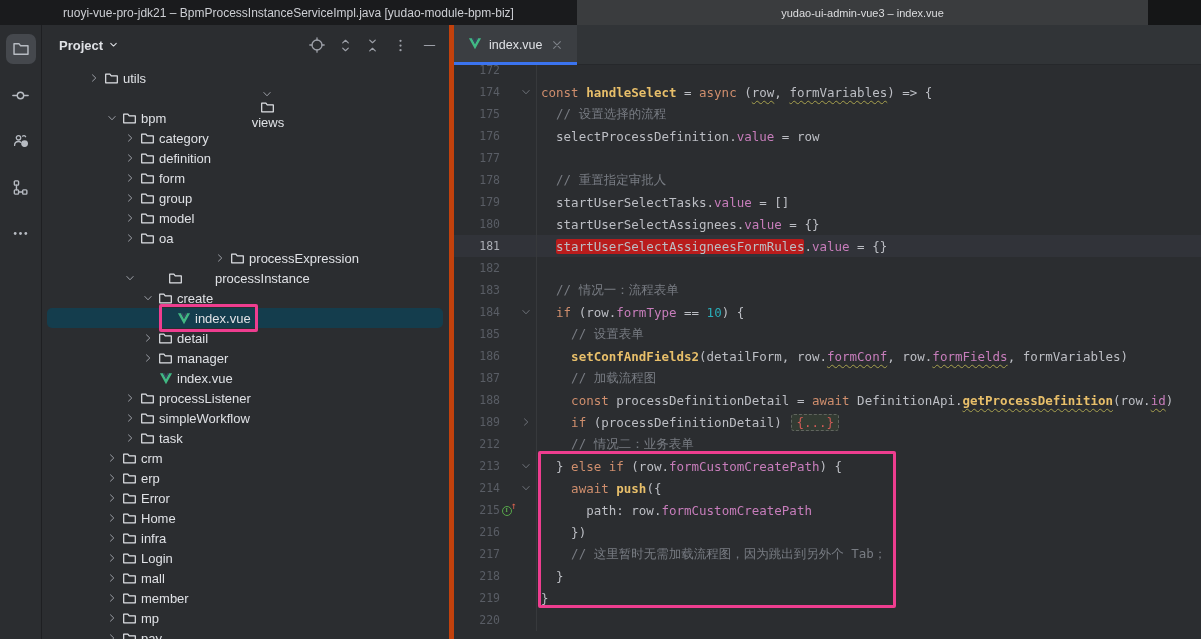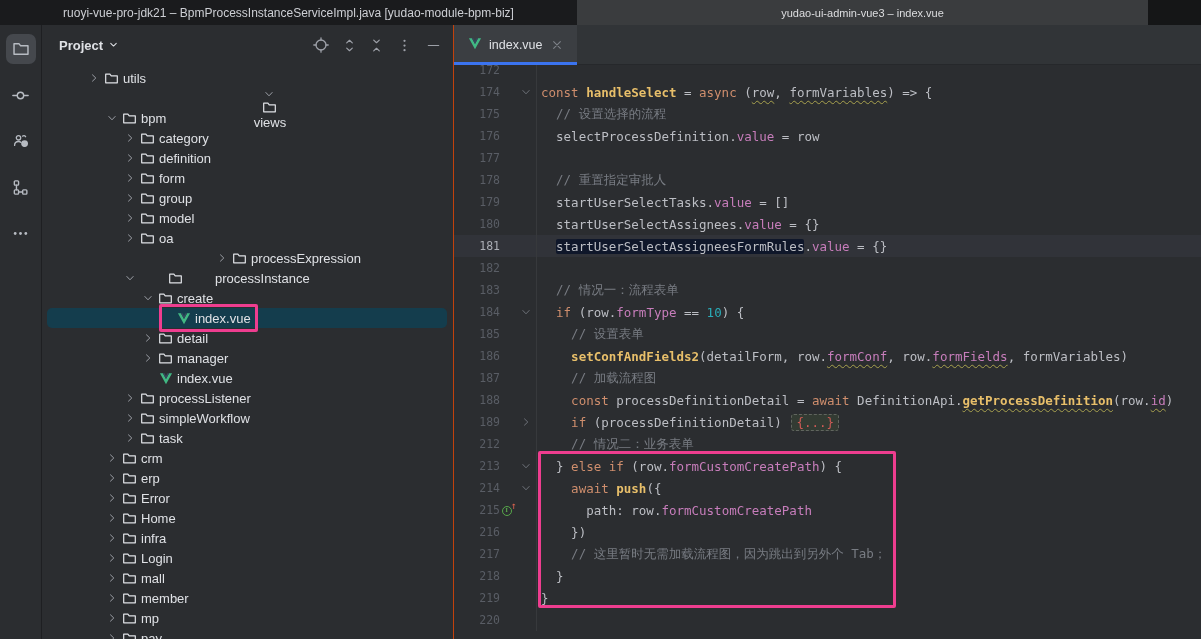--- a/index.html
+++ b/index.html
@@ -19,21 +19,21 @@
 
   
   .stripe { width:42px; background:#2B2D30; border-right:1px solid #1E1F22;
             display:flex; flex-direction:column; align-items:center; padding-top:9px; gap:16px; }
   .stripe-item { width:30px; height:30px; border-radius:7px; display:flex;
                  align-items:center; justify-content:center; color:#B7BBC2; }
   .stripe-item.active { background:#45484D; }
   .stripe-item svg { display:block; }
 
   
-  .panel { width:412px; background:#2B2D30; border-right:1px solid #c2410c; position:relative; }
+  .panel { width:412px; background:#2B2D30; border-right:5px solid #c2410c; position:relative; }
   .panel-header { height:40px; display:flex; align-items:center; padding:0 12px 0 17px;
                   color:#DFE1E5; }
   .panel-title { font-size:13px; font-weight:bold; display:flex; align-items:center; gap:5px; }
   .panel-actions { margin-left:auto; display:flex; align-items:center; gap:14px; color:#9DA0A8; }
   .panel-actions span { display:flex; }
   .tree { position:absolute; top:43px; left:0; right:0; bottom:0; font-size:13px; color:#DFE1E5; }
   .tree-row { height:20px; display:flex; align-items:center; position:relative; }
   .tree-row.selected::before { content:""; position:absolute; left:5px; right:6px; top:0; bottom:0;
                                background:#143D4D; border-radius:5px; }
   .tree-row > * { position:relative; }
@@ -56,21 +56,21 @@
   .src { padding-left:4px; color:#BCBEC4; }
   .seg { white-space:pre; }
   .pl   { color:#BCBEC4; }
   .cm   { color:#787C83; }
   .doc  { color:#67A25C; }
   .kw   { color:#CF8E6D; }
   .fn   { color:#E8BF6A; font-weight:bold; }
   .prop { color:#C77DBB; }
   .num  { color:#2AACB8; }
   .u    { text-decoration:underline wavy #A8A14E 1px; text-underline-offset:3px; }
-  .hl   { background:#0f172a; border-radius:2px; }
+  .hl   { background:#b91c1c; border-radius:2px; }
   .fold { background:#333B33; border:1px dashed #61655F; border-radius:3px;
           color:#CF5B56; padding:0 4px; margin-left:2px; }
 
   
   .tabbar { position:absolute; top:0; left:0; right:0; height:40px; background:#313437;
             border-bottom:1px solid #26282B; z-index:5; display:flex; }
   .tab { width:123px; background:#3B3E42; position:relative; display:flex; align-items:center;
          gap:7px; padding:0 10px 0 14px; color:#DFE1E5; font-size:12.5px; }
   .tab::after { content:""; position:absolute; left:0; right:0; bottom:-1px; height:3px; background:#3B74F0; }
   .tab-close { color:#7D8188; display:flex; margin-left:2px; }

